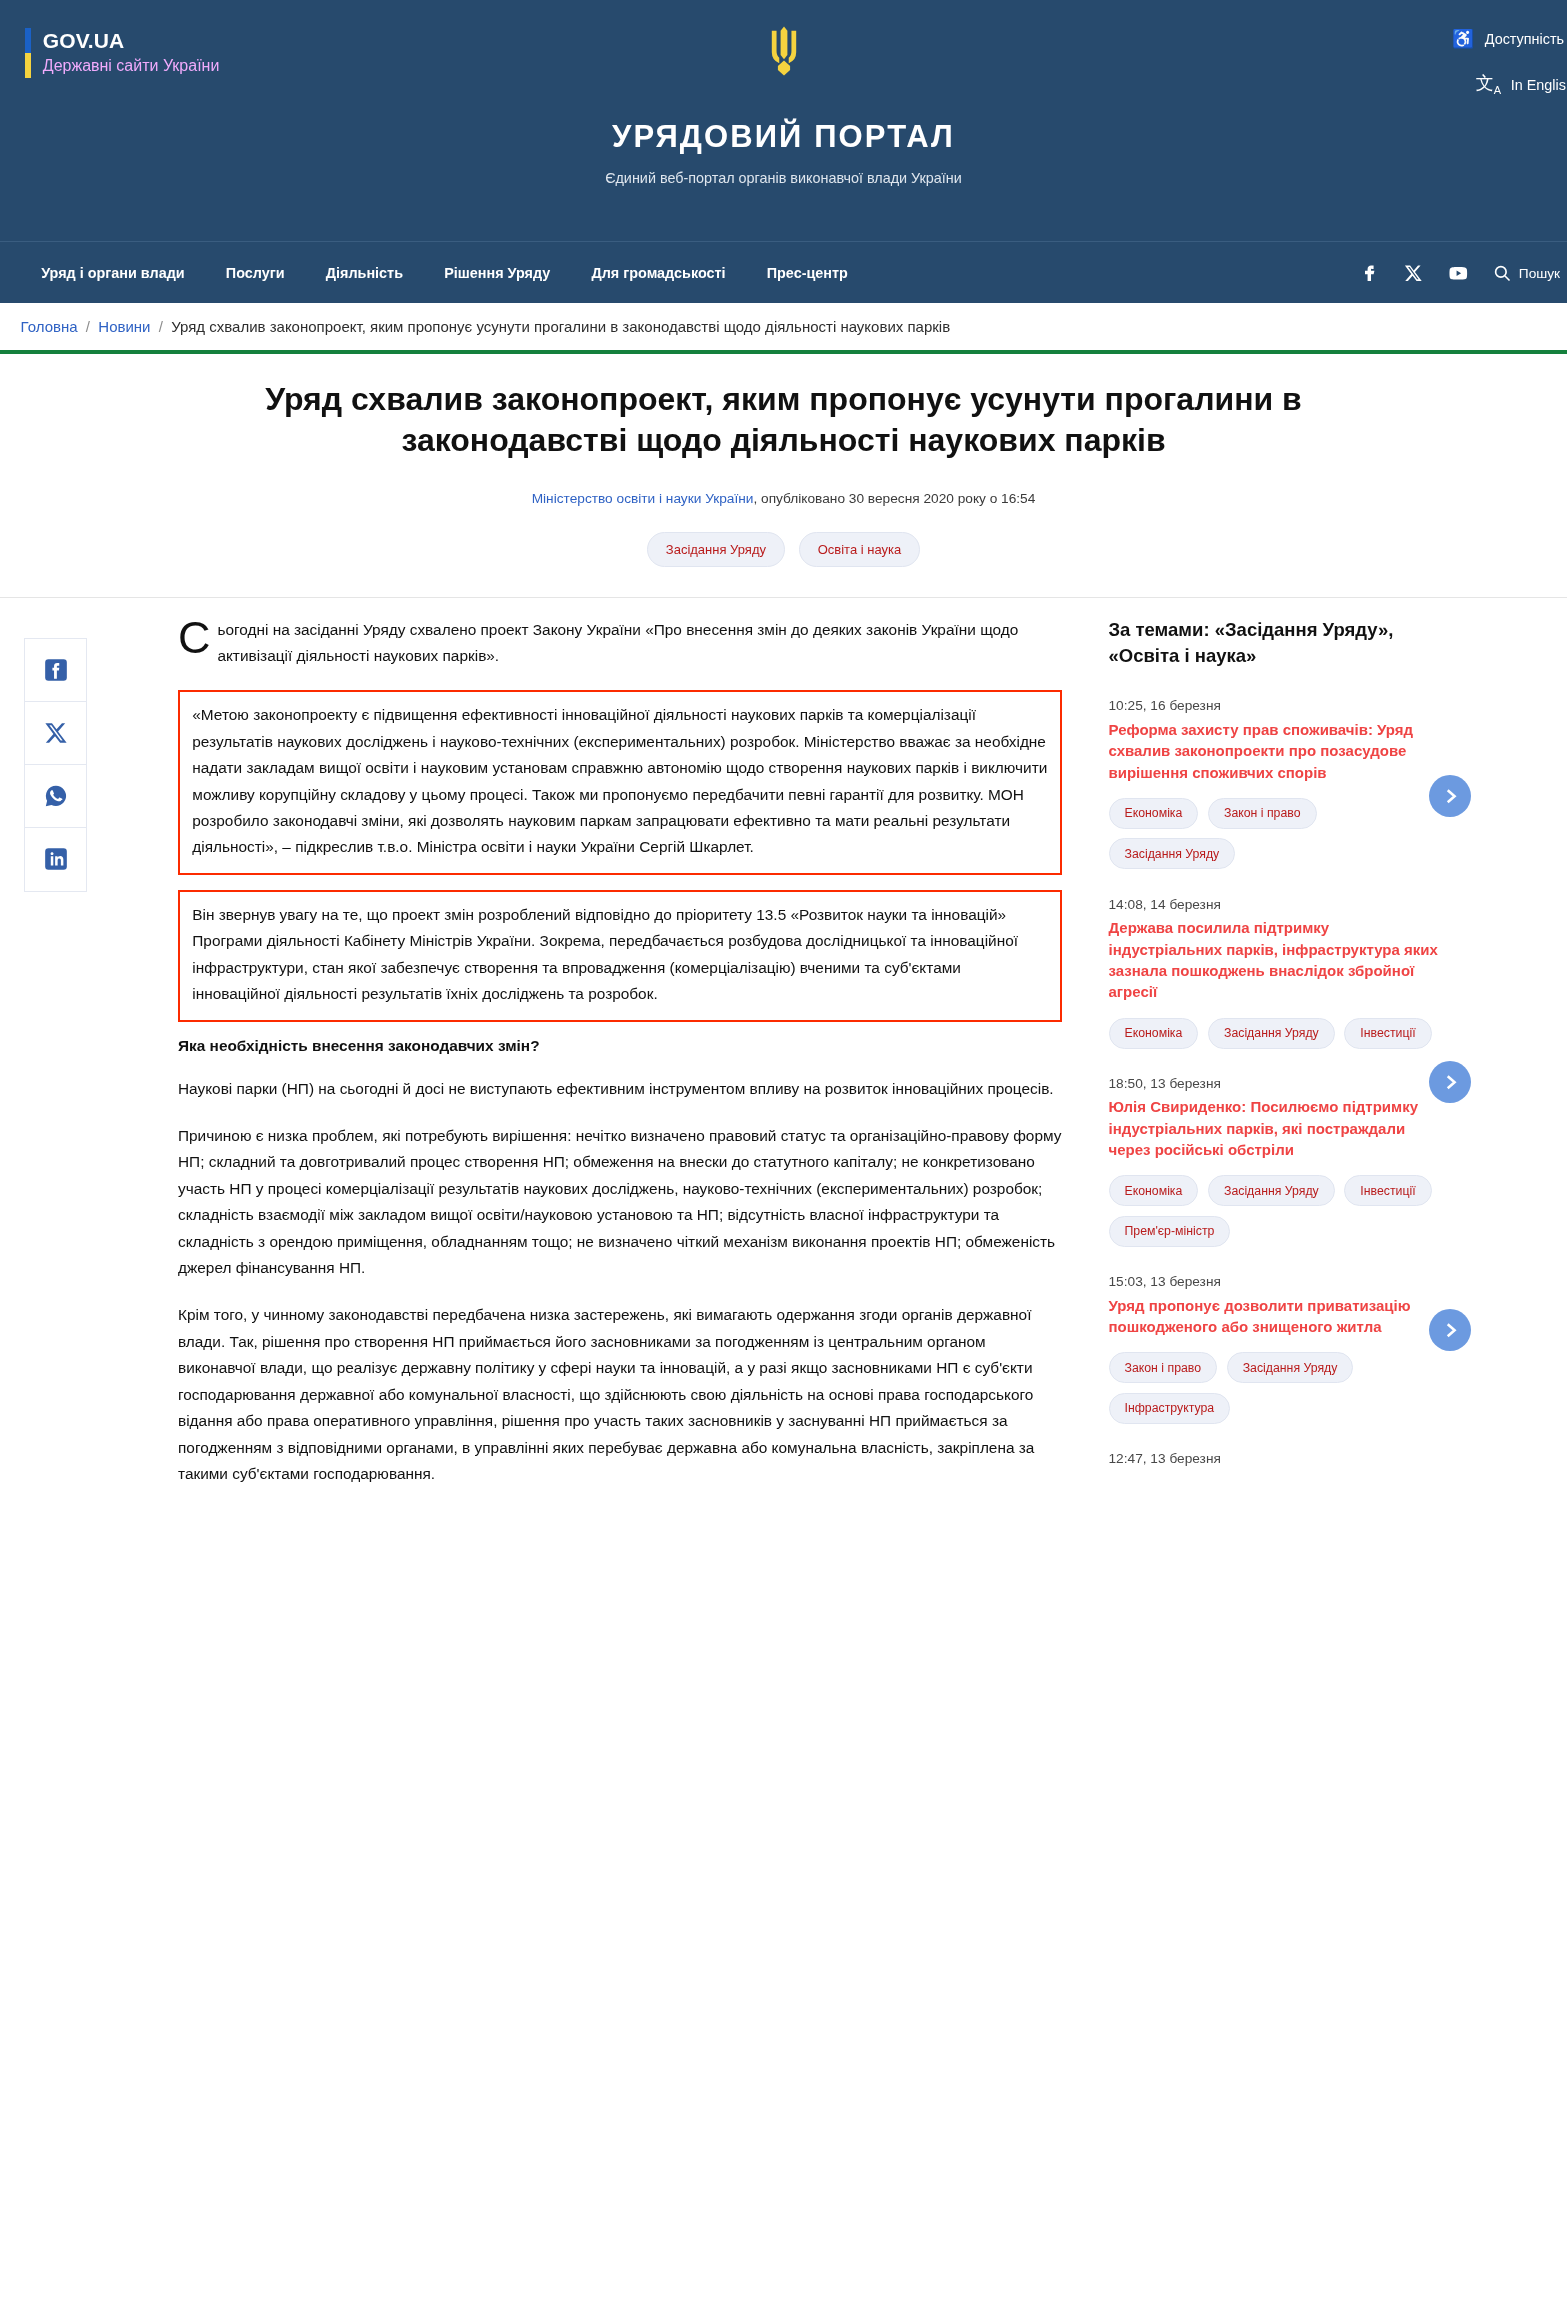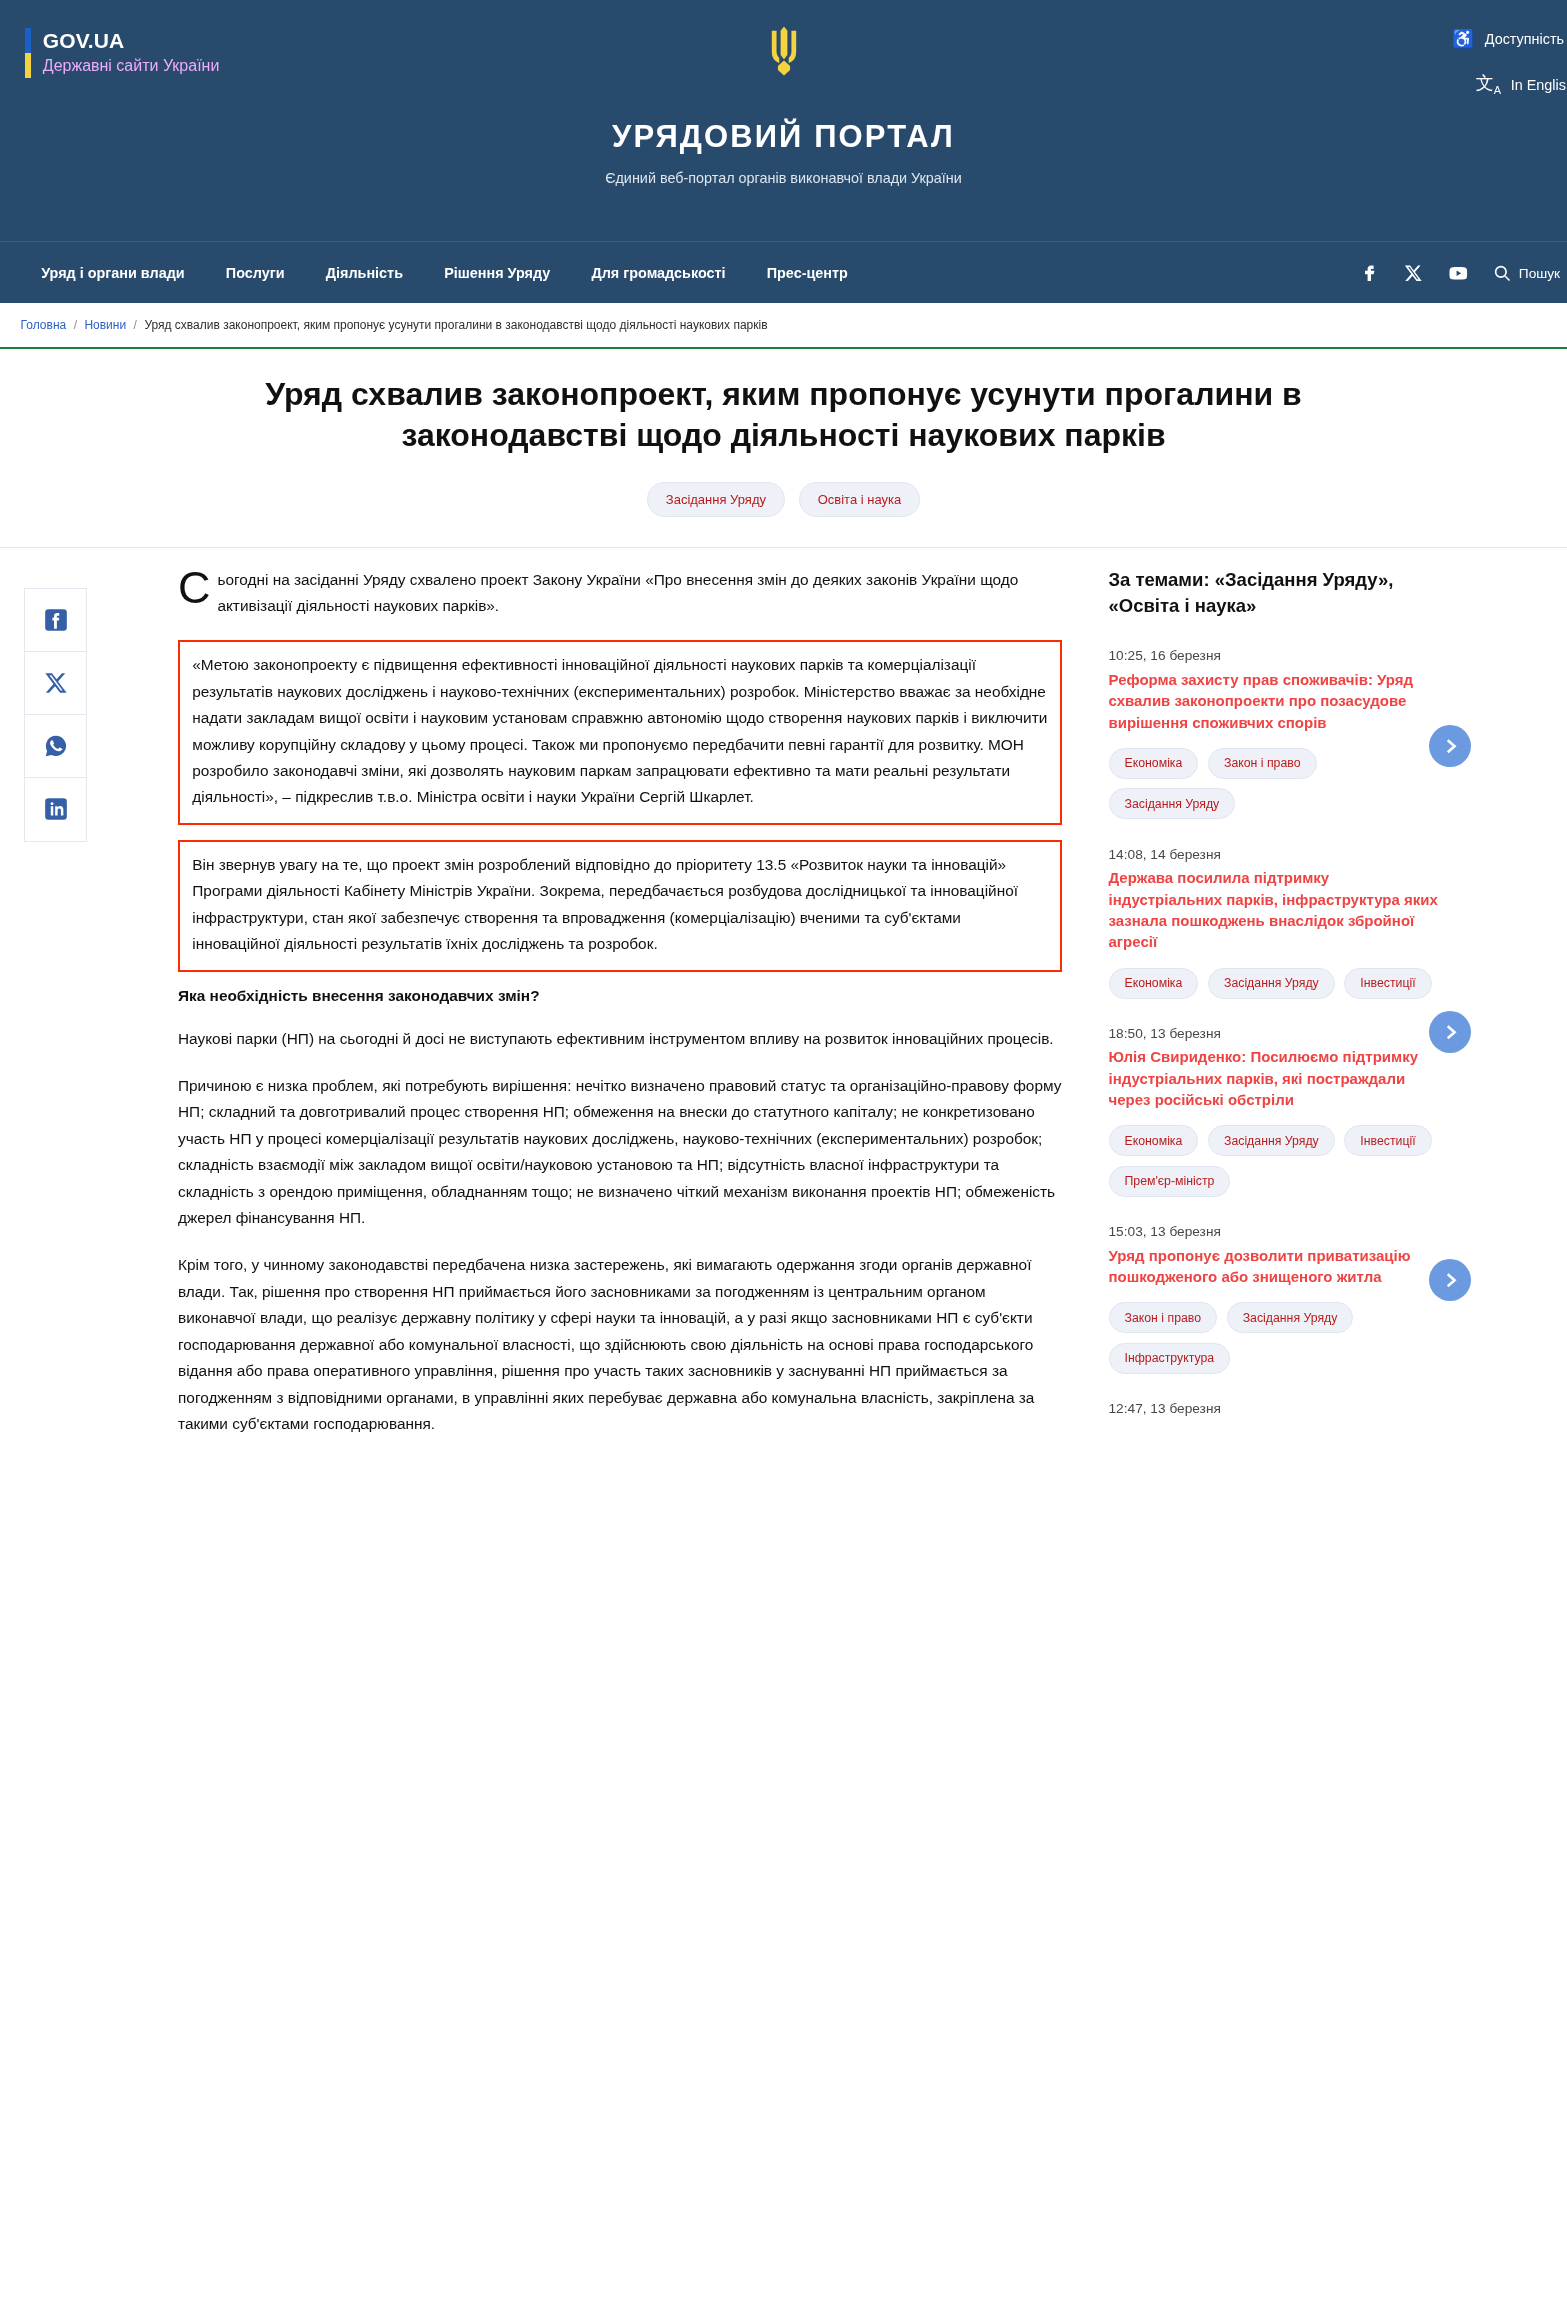--- a/index.html
+++ b/index.html
@@ -82,22 +82,22 @@
     position: absolute; right: 6.9px; top: 0; height: 62px;
     display: flex; align-items: center; gap: 24px;
   }
   .soc-ico { width: 20.6px; height: 20.6px; fill: #fff; }
   .searchwrap { display: flex; align-items: center; gap: 8.2px; color: #fff; font-size: 13.7px; }
   .searchwrap .magnifier { width: 18px; height: 18px; stroke: #fff; fill: none; stroke-width: 2.2; }
 
   
   .breadcrumb {
     padding: 15px 0 15px 20.6px;
-    font-size: 12px; color: #2e2e2e;
-    border-bottom: 2px solid #15803d;
+    font-size: 15px; color: #2e2e2e;
+    border-bottom: 4px solid #15803d;
     white-space: nowrap;
   }
   .breadcrumb a { color: #2f62c4; text-decoration: none; }
   .breadcrumb .sep { color: #8d8d8d; padding: 0 4.1px; }
 
   
   .article-head { padding: 25px 0 0 0; }
   h1.page-title {
     font-size: 32px; line-height: 1.28; font-weight: bold;
     text-align: center; color: #111;
@@ -256,20 +256,23 @@
 <div class="breadcrumb">
   <a href="#">Головна</a>
   <span class="sep">/</span>
   <a href="#">Новини</a>
   <span class="sep">/</span>
   <span>Уряд схвалив законопроект, яким пропонує усунути прогалини в законодавстві щодо діяльності наукових парків</span>
 </div>
 
 <div class="article-head">
   <h1 class="page-title">Уряд схвалив законопроект, яким пропонує усунути прогалини в законодавстві щодо діяльності наукових парків</h1>
+  <div class="byline">
+    <a href="#">Міністерство освіти і науки України</a><span>, опубліковано 30 вересня 2020 року о 16:54</span>
+  </div>
   <div class="tagrow" id="article-tags">
       <span class="pill">Засідання Уряду</span>
       <span class="pill">Освіта і наука</span>
     </div>
 </div>
 <div class="hr"></div>
 
 <div class="layout">
 
   <aside class="share-col">

